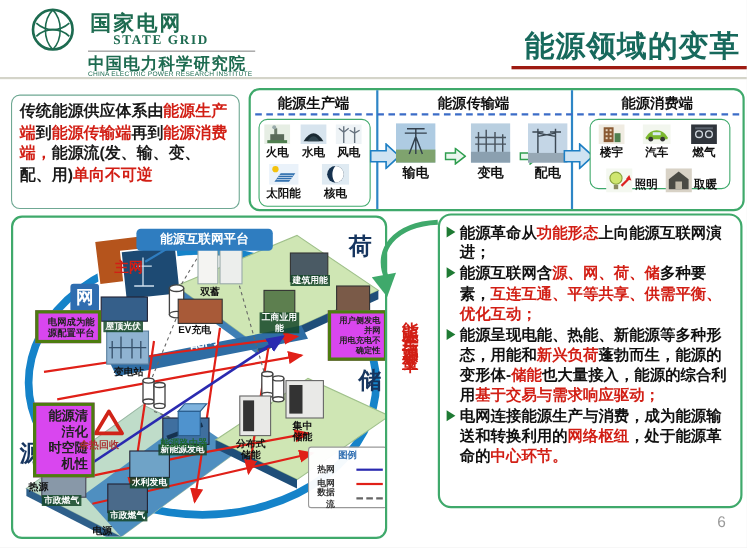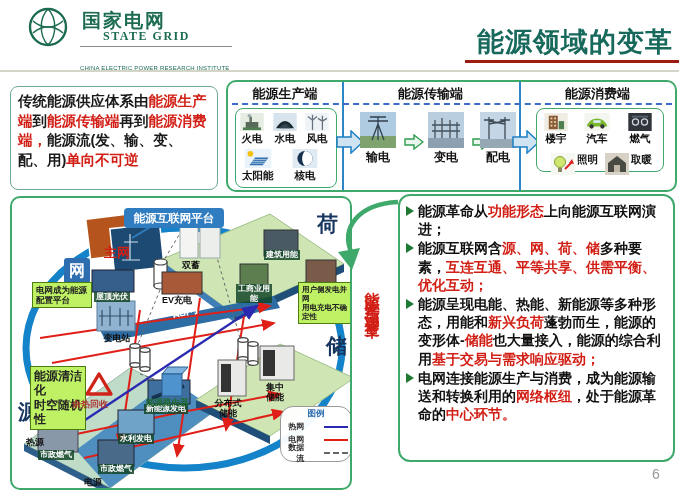--- a/index.html
+++ b/index.html
@@ -24,36 +24,36 @@
 
   
   .flow{left:226px;top:80px;width:451px;height:112px;border:2px solid #3fa96b;border-radius:10px;background:#fff;}
   .fsep{position:absolute;top:0;width:2px;height:108px;background:#2e86c6;}
   .fhead{position:absolute;top:3px;font-size:13px;font-weight:bold;color:#111;text-align:center;}
   .fdash{position:absolute;left:4px;top:21px;width:440px;border-top:2px dashed #3b6cc7;}
   .subbox{position:absolute;border:1.5px solid #3fa96b;border-radius:8px;background:#fff;}
   .fitem{position:absolute;display:flex;flex-direction:column;align-items:center;}
   .fitem .lbl{font-size:10.5px;font-weight:bold;color:#111;margin-top:1px;white-space:nowrap;}
   .tile{display:block;}
-  .hitem{position:absolute;display:flex;align-items:flex-start;gap:2px;}
+  .hitem{position:absolute;display:flex;align-items:flex-end;gap:2px;}
   .hitem .lbl{font-size:10.5px;font-weight:bold;color:#111;}
 
   
   .diagram{left:10px;top:196px;width:342px;height:294px;border:2px solid #3fa96b;border-radius:10px;background:#fff;overflow:hidden;}
   .dg-label{position:absolute;font-weight:bold;}
-  .platform-title{left:112px;top:10px;width:100px;height:20px;background:#2f7dc0;color:#fff;font-size:11.5px;
+  .platform-title{left:112px;top:10px;width:124px;height:20px;background:#2f7dc0;color:#fff;font-size:11.5px;
                   border-radius:4px;text-align:center;line-height:20px;}
-  .main-grid{left:92px;top:46px;color:#d21f15;font-size:13px;}
+  .main-grid{left:92px;top:36px;color:#d21f15;font-size:13px;}
   .net-node{left:52px;top:60px;width:26px;height:26px;background:#2e6db0;color:#fff;font-size:16px;text-align:center;line-height:26px;border-radius:3px;}
-  .callout{background:#bef264;border:1px solid #4d7c0f;font-size:8.5px;font-weight:bold;color:#222;line-height:1.2;padding:2px 3px;text-align:left;}
+  .callout{background:#d946ef;border:3px solid #4d7c0f;font-size:8.5px;font-weight:bold;color:#222;line-height:1.2;padding:2px 3px;text-align:right;}
   .big-node{color:#16355f;font-size:21px;}
   .dist-grid{left:160px;top:103px;color:#fff;font-size:13px;transform:rotate(-9deg);}
   .wdark{background:rgba(20,70,40,.85);color:#fff;font-size:8px;padding:0 2px;line-height:1.2;text-align:center;}
   .plain-s{font-size:9px;color:#111;text-align:right;}
-  .legend{left:268px;top:208px;width:72px;height:56px;background:rgba(255,255,255,.96);border:1px solid #999;border-radius:13px;padding:1px 3px;}
+  .legend{left:268px;top:208px;width:72px;height:56px;background:rgba(255,255,255,.96);border:1px solid #999;border-radius:3px;padding:1px 3px;}
   .legend .ttl{color:#2e6db0;font-size:8.5px;font-weight:bold;text-align:center;}
   .lrow{display:flex;align-items:center;gap:20px;height:13px;}
   .lrow .lab{font-size:8px;font-weight:bold;color:#333;width:24px;text-align:right;}
   .lsample{width:28px;height:0;}
 
   
   .vtext{left:358px;top:280px;width:28px;height:198px;writing-mode:vertical-rl;text-orientation:upright;
          color:#d21f15;font-size:15px;font-weight:bold;letter-spacing:4px;line-height:28px;}
   .rpanel{left:398px;top:194px;width:277px;height:268px;border:2.5px solid #3fa96b;border-radius:12px;background:#fff;
           padding:6px 8px 4px 6px;overflow:hidden;}
@@ -70,20 +70,21 @@
   <svg class="abs" style="left:27px;top:6px" width="42" height="42" viewBox="0 0 42 42">
     <circle cx="21" cy="21" r="18" fill="#fff" stroke="#1d6b50" stroke-width="2.4"></circle>
     <path d="M6,15 C15,23 27,23 36,15" fill="none" stroke="#1d6b50" stroke-width="1.6"></path>
     <path d="M6,27 C15,19 27,19 36,27" fill="none" stroke="#1d6b50" stroke-width="1.6"></path>
     <path d="M21,3 C12,12 12,30 21,39" fill="none" stroke="#1d6b50" stroke-width="1.4"></path>
     <path d="M21,3 C30,12 30,30 21,39" fill="none" stroke="#1d6b50" stroke-width="1.4"></path>
   </svg>
   <div class="abs brand-cn">国家电网</div>
   <div class="abs brand-en">STATE GRID</div>
   <div class="abs brand-div"></div>
+  <div class="abs inst-cn">中国电力科学研究院</div>
   <div class="abs inst-en">CHINA ELECTRIC POWER RESEARCH INSTITUTE</div>
   <div class="abs page-title">能源领域的变革</div>
   <div class="abs title-underline"></div>
   <div class="abs header-rule"></div>
 
   <div class="abs intro"><span>传统能源供应体系由</span><span class="seg-r">能源生产端</span><span>到</span><span class="seg-r">能源传输端</span><span>再到</span><span class="seg-r">能源消费端，</span><span>能源流(发、输、变、配、用)</span><span class="seg-r">单向不可逆</span></div>
 
   <div class="abs flow">
     <div class="fsep" style="left:114px"></div>
     <div class="fsep" style="left:291px"></div>

